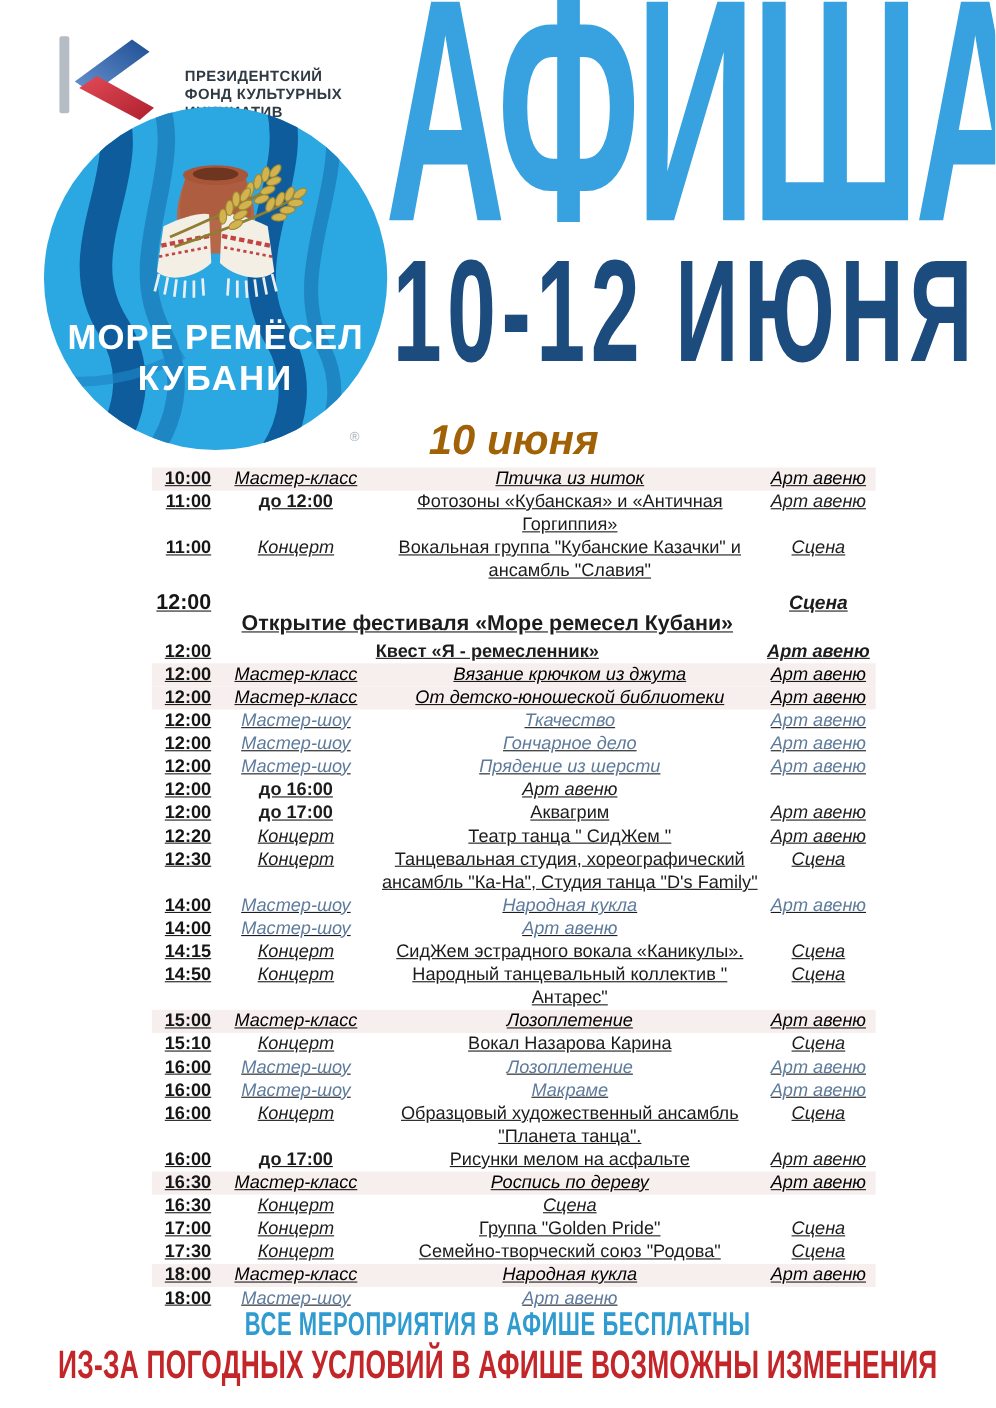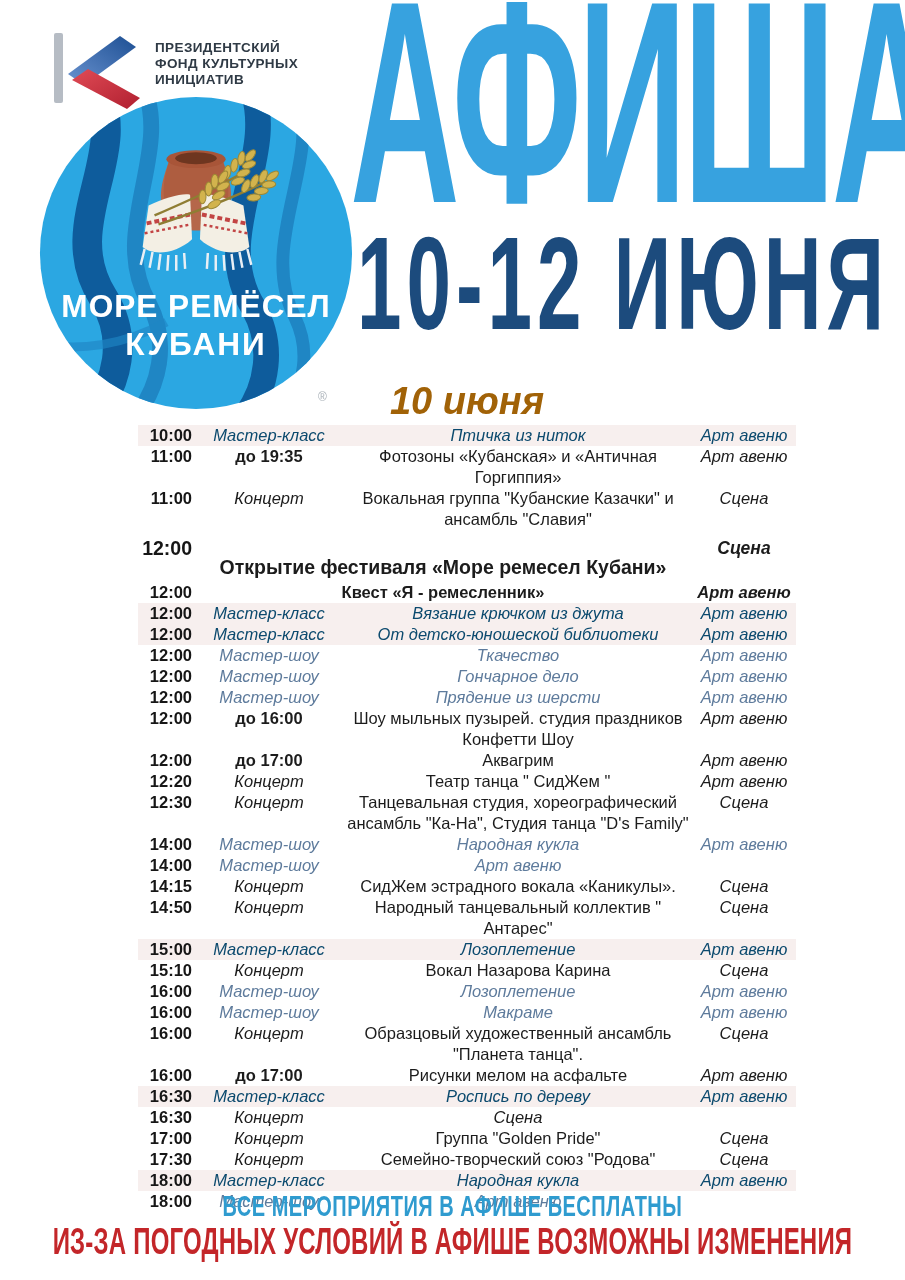--- a/index.html
+++ b/index.html
@@ -1,47 +1,47 @@
 <!DOCTYPE html>
 <html lang="ru"><head>
 <meta charset="utf-8">
 <style>
   html,body{margin:0;padding:0;background:#fff;}
   .page{position:relative;width:905px;height:1280px;background:#ffffff;overflow:hidden;
         font-family:"Liberation Sans","DejaVu Sans",sans-serif;color:#1c1c1c;}
 
   
-  .pfki{position:absolute;left:52px;top:30px;display:flex;gap:11px;align-items:flex-start;}
+  .pfki{position:absolute;left:52px;top:30px;display:flex;gap:24px;align-items:flex-end;}
   .pfki-text{margin-top:10px;font-weight:700;font-size:13.5px;line-height:16px;
              letter-spacing:.4px;color:#2f3a45;}
 
   
   .fest-logo{position:absolute;left:38px;top:95px;width:316px;height:316px;}
   .reg-mark{position:absolute;left:318px;top:390px;font-size:12px;color:#a9b1b8;}
 
   
   .afisha{position:absolute;left:350px;top:-43px;width:552px;text-align:center;
           font-size:152px;font-weight:700;letter-spacing:-4px;line-height:1;
           color:#37a2df;transform:scaleY(1.9);transform-origin:top center;white-space:nowrap;}
   .dates{position:absolute;left:344px;top:218px;width:558px;text-align:center;
          font-size:80px;font-weight:700;letter-spacing:5px;line-height:1;
          color:#1c4b7d;transform:scaleY(1.65);transform-origin:top center;white-space:nowrap;}
 
   
   .schedule{position:absolute;left:138px;top:383px;width:658px;}
   .day-title{margin:0 0 6px 0;text-align:center;font-size:38px;line-height:36px;
              font-weight:700;font-style:italic;color:#a16207;}
   .row{display:grid;grid-template-columns:56px 150px 1fr 104px;align-items:start;
-       font-size:16.5px;line-height:21px;}
+       font-size:16.5px;line-height:21px;text-decoration:underline;}
   .cell{padding:0 2px;}
   .cell.time{text-align:right;font-weight:700;color:#161616;white-space:nowrap;}
   .cell.type,.cell.event,.cell.place{text-align:center;}
   .span2{grid-column:2/4;}
   .row.mc{background:#f7efee;}
-  .row.mc .type,.row.mc .event,.row.mc .place{color:#0c4a6e;font-style:italic;}
+  .row.mc .type,.row.mc .event,.row.mc .place{color:#000000;font-style:italic;}
   .row.ms .type,.row.ms .event,.row.ms .place{color:#5e7b9c;font-style:italic;}
   .row.concert .type,.row.concert .place{font-style:italic;}
   .row.info .type{font-weight:700;}
   .row.info .place{font-style:italic;}
   .row.feature{margin-top:5px;margin-bottom:1px;font-size:19.5px;line-height:27px;}
   .row.feature .event{font-weight:700;margin-top:19px;}
   .row.feature .place{font-weight:700;font-style:italic;font-size:17.5px;line-height:27px;}
   .row.quest .event{font-weight:700;}
   .row.quest .place{font-weight:700;font-style:italic;}
 
@@ -135,21 +135,21 @@
     <h2 class="day-title">10 июня</h2>
     <div>
         <div class="row mc">
           <div class="cell time">10:00</div>
           <div class="cell type">Мастер-класс</div>
           <div class="cell event">Птичка из ниток</div>
           <div class="cell place">Арт авеню</div>
         </div>
         <div class="row info">
           <div class="cell time">11:00</div>
-          <div class="cell type">до 19:35</div>
+          <div class="cell type">до 12:00</div>
           <div class="cell event">Фотозоны «Кубанская» и «Античная Горгиппия»</div>
           <div class="cell place">Арт авеню</div>
         </div>
         <div class="row concert">
           <div class="cell time">11:00</div>
           <div class="cell type">Концерт</div>
           <div class="cell event">Вокальная группа "Кубанские Казачки" и ансамбль "Славия"</div>
           <div class="cell place">Сцена</div>
         </div>
         <div class="row feature">
@@ -188,21 +188,20 @@
         </div>
         <div class="row ms">
           <div class="cell time">12:00</div>
           <div class="cell type">Мастер-шоу</div>
           <div class="cell event">Прядение из шерсти</div>
           <div class="cell place">Арт авеню</div>
         </div>
         <div class="row info">
           <div class="cell time">12:00</div>
           <div class="cell type">до 16:00</div>
-          <div class="cell event">Шоу мыльных пузырей. студия праздников Конфетти Шоу</div>
           <div class="cell place">Арт авеню</div>
         </div>
         <div class="row info">
           <div class="cell time">12:00</div>
           <div class="cell type">до 17:00</div>
           <div class="cell event">Аквагрим</div>
           <div class="cell place">Арт авеню</div>
         </div>
         <div class="row concert">
           <div class="cell time">12:20</div>

